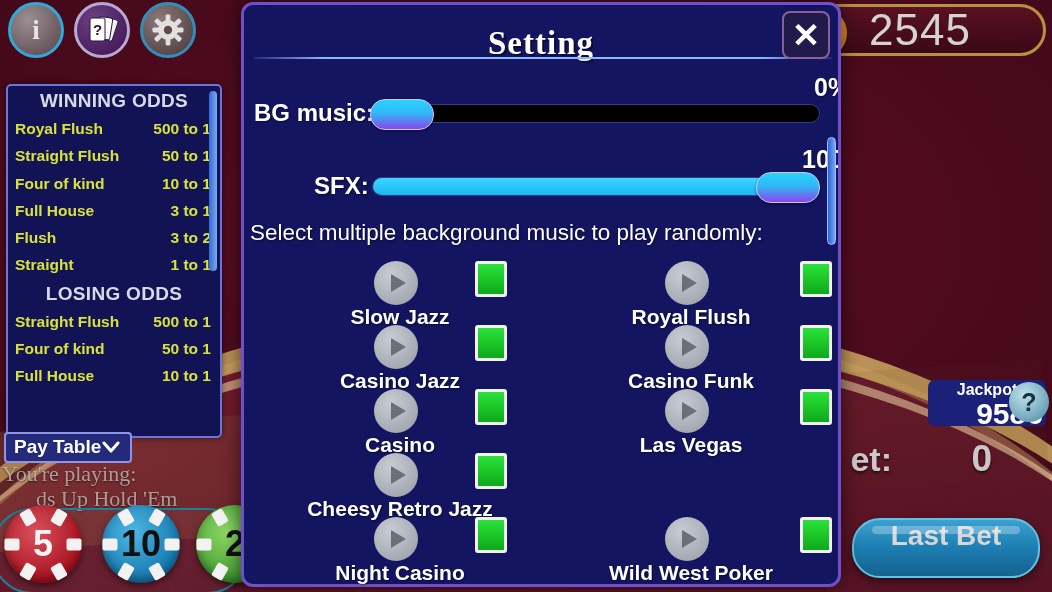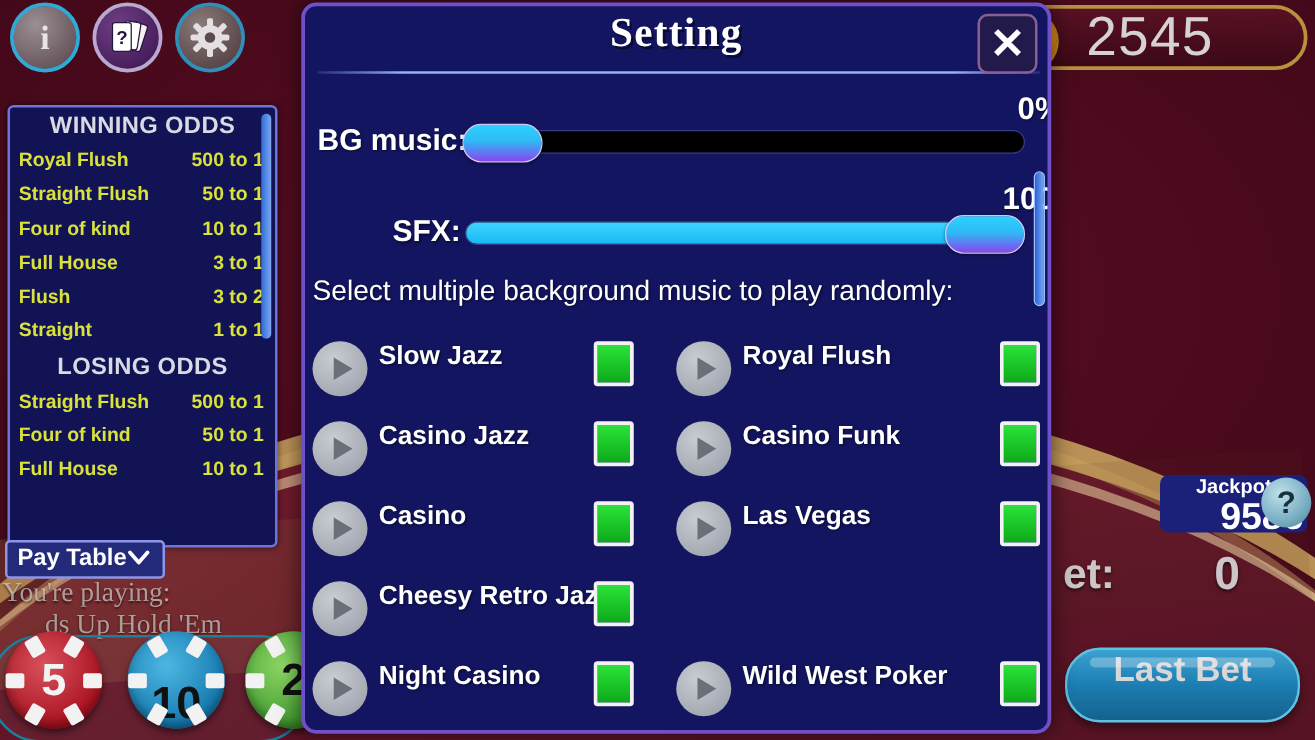--- a/index.html
+++ b/index.html
@@ -143,21 +143,21 @@
     width: 78px; height: 78px; border-radius: 50%;
     display: flex; align-items: center; justify-content: center;
     font-size: 36px; font-weight: bold;
     box-shadow: 0 3px 6px rgba(0,0,0,.5), inset 0 -4px 8px rgba(0,0,0,.35);
   }
   .chip .dash {
     position: absolute; width: 12px; height: 15px;
     background: #f2f2f2; border-radius: 2px;
   }
   .chip-red  { left: 4px;   background: radial-gradient(circle at 40% 35%, #d8515c, #a8111f 72%); color:#f4f4f4; }
-  .chip-blue { left: 102px; background: radial-gradient(circle at 40% 35%, #4db7e3, #1477ad 72%); color:#111;align-items:flex-end; }
+  .chip-blue { left: 102px; background: radial-gradient(circle at 40% 35%, #4db7e3, #1477ad 72%); color:#111; }
   .chip-grn  { left: 196px; background: radial-gradient(circle at 40% 35%, #8fd866, #3f9a2e 72%); color:#111; }
 
   
   .coinbar {
     position: absolute; right: 6px; top: 4px;
     width: 236px; height: 52px;
     border: 3px solid #b8913f;
     border-radius: 26px;
     background: linear-gradient(180deg, rgba(90,18,36,.9), rgba(58,8,22,.9));
     display: flex; align-items: center; padding-left: 56px;
@@ -232,21 +232,21 @@
     overflow: hidden;
     box-shadow: 0 0 18px rgba(0,0,0,.6);
   }
   .dlg-title {
     text-align: center;
     color: #ffffff;
     font-family: "Liberation Serif", serif;
     font-size: 33px;
     font-weight: bold;
     letter-spacing: 1px;
-    padding-top: 4px;
+    padding-top: 20px;
     text-shadow: 2px 2px 0 rgba(0,0,0,.45);
   }
   .dlg-sep {
     position: absolute; left: 10px; top: 52px;
     width: 578px; height: 2px;
     background: linear-gradient(90deg, rgba(150,170,255,.15), #8fb4ff 12%, #8fb4ff 88%, rgba(150,170,255,.15));
   }
   .dlg-close {
     position: absolute; right: 8px; top: 6px;
     width: 44px; height: 44px;
@@ -306,23 +306,24 @@
     box-sizing: border-box;
   }
 
   
   .music-grid {
     position: absolute; left: 250px; top: 263px;
     width: 582px;
   }
   .mrow { display: flex; height: 64px; align-items: center; }
   .mcell {
-    display: flex; 
+    display: flex; align-items: center;
     width: 291px;
     position: relative;
+    flex-direction: column;
   }
   .playbtn {
     width: 44px; height: 44px; border-radius: 50%;
     background: radial-gradient(circle at 38% 32%, #c9ccd2, #a6aab3 70%, #8e939c 100%);
     display: flex; align-items: center; justify-content: center;
     flex: 0 0 auto;
   }
   .playbtn .tri {
     width: 0; height: 0;
     border-left: 15px solid #6b7078;

